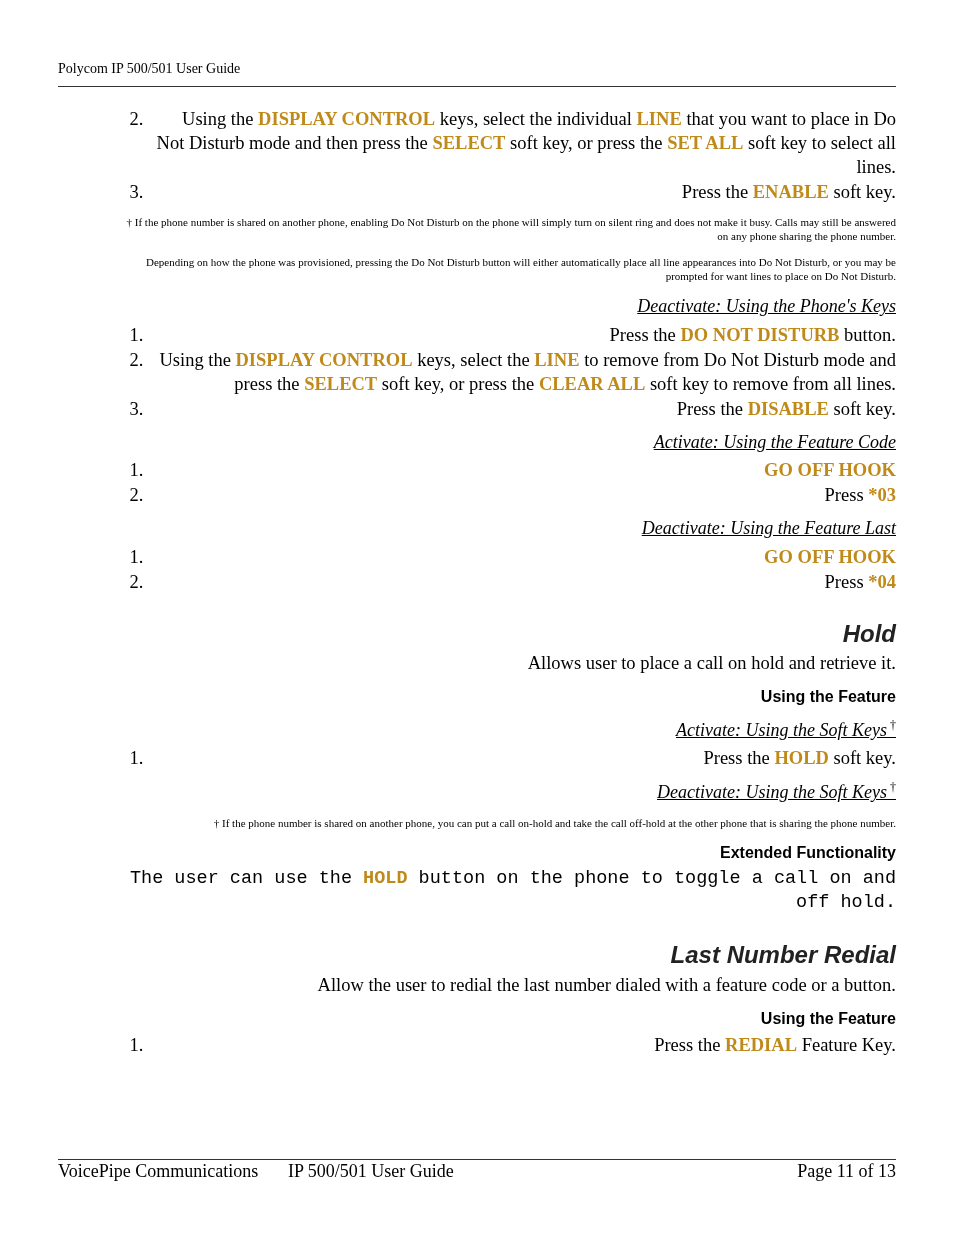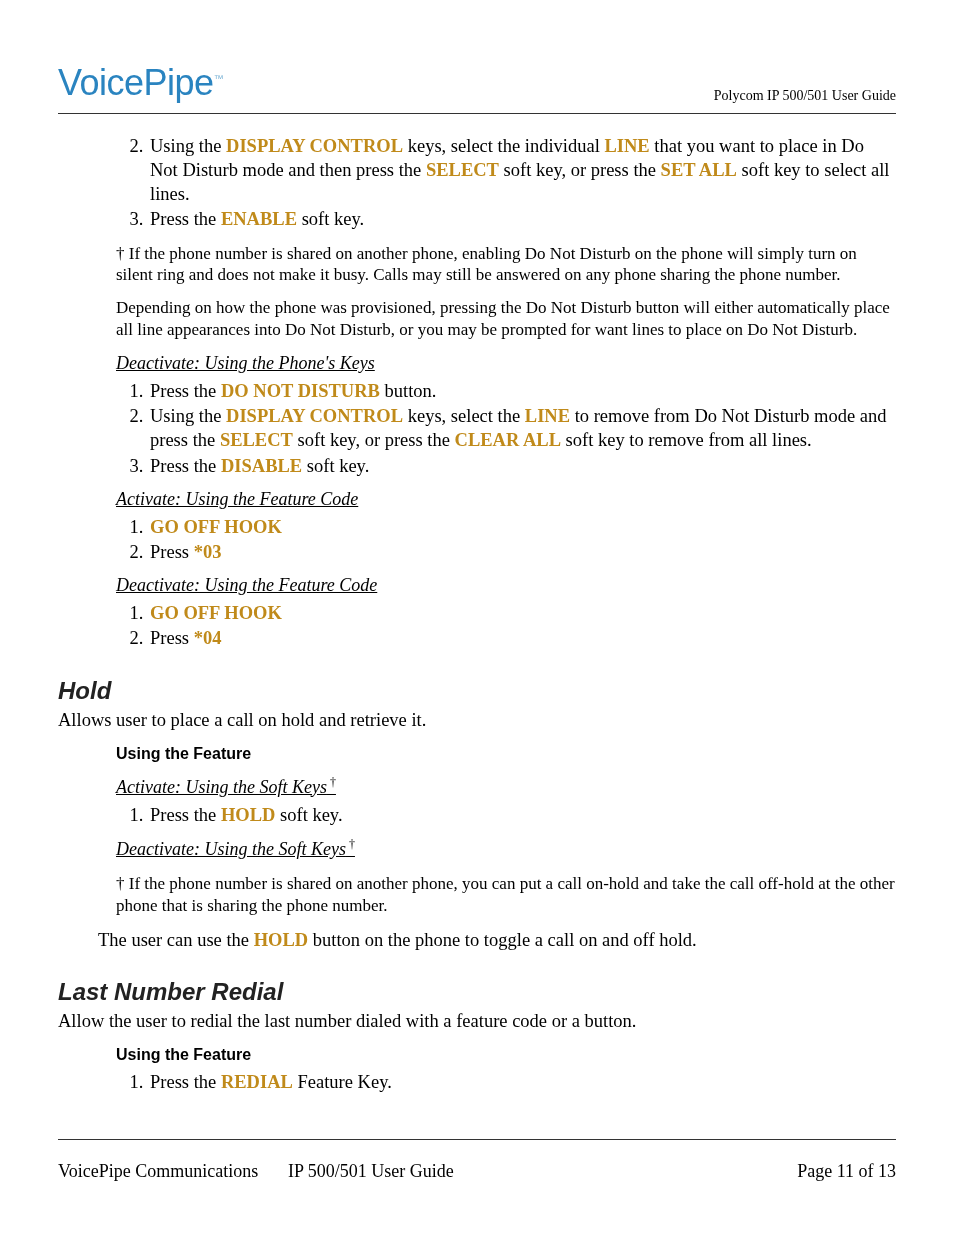--- a/index.html
+++ b/index.html
@@ -35,35 +35,36 @@
     vertical-align: super;
     color: #7ab3d6;
   }
   .header-right {
     font-family: Garamond, "Times New Roman", serif;
     font-size: 14px;
     padding-bottom: 2px;
   }
   .content {
     padding: 0 0 0 0;
+    text-align: right;
   }
   ol.numbered {
     margin: 0 0 0 62px;
     padding: 0 0 0 28px;
   }
   ol.numbered li {
     padding-left: 2px;
     margin-bottom: 1px;
   }
   .key {
     color: #c08a1a;
     font-weight: bold;
   }
   .note {
-    font-size: 17px;
+    font-size: 11px;
     margin: 12px 0 12px 58px;
     line-height: 1.25;
   }
   .sub-underline {
     font-style: italic;
     text-decoration: underline;
     margin: 10px 0 4px 58px;
     font-size: 18px;
   }
   .sub-underline sup { font-size: 12px; font-style: normal; }
@@ -81,42 +82,40 @@
     font-size: 16px;
     margin: 12px 0 4px 58px;
   }
   .intro {
     margin: 2px 0 10px 0;
   }
   .body-indent {
     margin-left: 40px;
     margin-top: 2px;
     margin-bottom: 2px;
+    font-family: Liberation Mono, monospace;
   }
   .footer {
     position: absolute;
     bottom: 52px;
     left: 58px;
     right: 58px;
     border-top: 1px solid #333;
-    padding-top: 20px;
+    padding-top: 0;
     display: flex;
     font-size: 18px;
   }
   .footer .fl { flex: 0 0 230px; }
   .footer .fc { flex: 1; }
   .footer .fr { text-align: left; }
 </style>
 </head>
 <body>
 
 <div class="header">
-  <div class="logo">
-    <span>VoicePipe</span><span class="tm">™</span>
-  </div>
   <div class="header-right">Polycom IP 500/501 User Guide</div>
 </div>
 
 <div class="content">
 
   <ol class="numbered" start="2">
     <li><span>Using the </span><span class="key">DISPLAY CONTROL</span><span> keys, select the individual </span><span class="key">LINE</span><span> that you want to place in Do Not Disturb mode and then press the </span><span class="key">SELECT</span><span> soft key, or press the </span><span class="key">SET ALL</span><span> soft key to select all lines.</span></li>
     <li><span>Press the </span><span class="key">ENABLE</span><span> soft key.</span></li>
   </ol>
 
@@ -129,40 +128,41 @@
     <li><span>Using the </span><span class="key">DISPLAY CONTROL</span><span> keys, select the </span><span class="key">LINE</span><span> to remove from Do Not Disturb mode and press the </span><span class="key">SELECT</span><span> soft key, or press the </span><span class="key">CLEAR ALL</span><span> soft key to remove from all lines.</span></li>
     <li><span>Press the </span><span class="key">DISABLE</span><span> soft key.</span></li>
   </ol>
 
   <div class="sub-underline">Activate: Using the Feature Code</div>
   <ol class="numbered">
     <li><span class="key">GO OFF HOOK</span></li>
     <li><span>Press </span><span class="key">*03</span></li>
   </ol>
 
-  <div class="sub-underline">Deactivate: Using the Feature Code</div>
+  <div class="sub-underline">Deactivate: Using the Feature Last</div>
   <ol class="numbered">
     <li><span class="key">GO OFF HOOK</span></li>
     <li><span>Press </span><span class="key">*04</span></li>
   </ol>
 
   <div class="h2">Hold</div>
   <div class="intro">Allows user to place a call on hold and retrieve it.</div>
 
   <div class="h3">Using the Feature</div>
 
   <div class="sub-underline"><span>Activate: Using the Soft Keys</span><sup> †</sup></div>
   <ol class="numbered">
     <li><span>Press the </span><span class="key">HOLD</span><span> soft key.</span></li>
   </ol>
 
   <div class="sub-underline"><span>Deactivate: Using the Soft Keys</span><sup> †</sup></div>
 
   <div class="note">† If the phone number is shared on another phone, you can put a call on-hold and take the call off-hold at the other phone that is sharing the phone number.</div>
 
+  <div class="h3">Extended Functionality</div>
   <div class="body-indent"><span>The user can use the </span><span class="key">HOLD</span><span> button on the phone to toggle a call on and off hold.</span></div>
 
   <div class="h2">Last Number Redial</div>
   <div class="intro">Allow the user to redial the last number dialed with a feature code or a button.</div>
 
   <div class="h3">Using the Feature</div>
   <ol class="numbered">
     <li><span>Press the </span><span class="key">REDIAL</span><span> Feature Key.</span></li>
   </ol>
 

